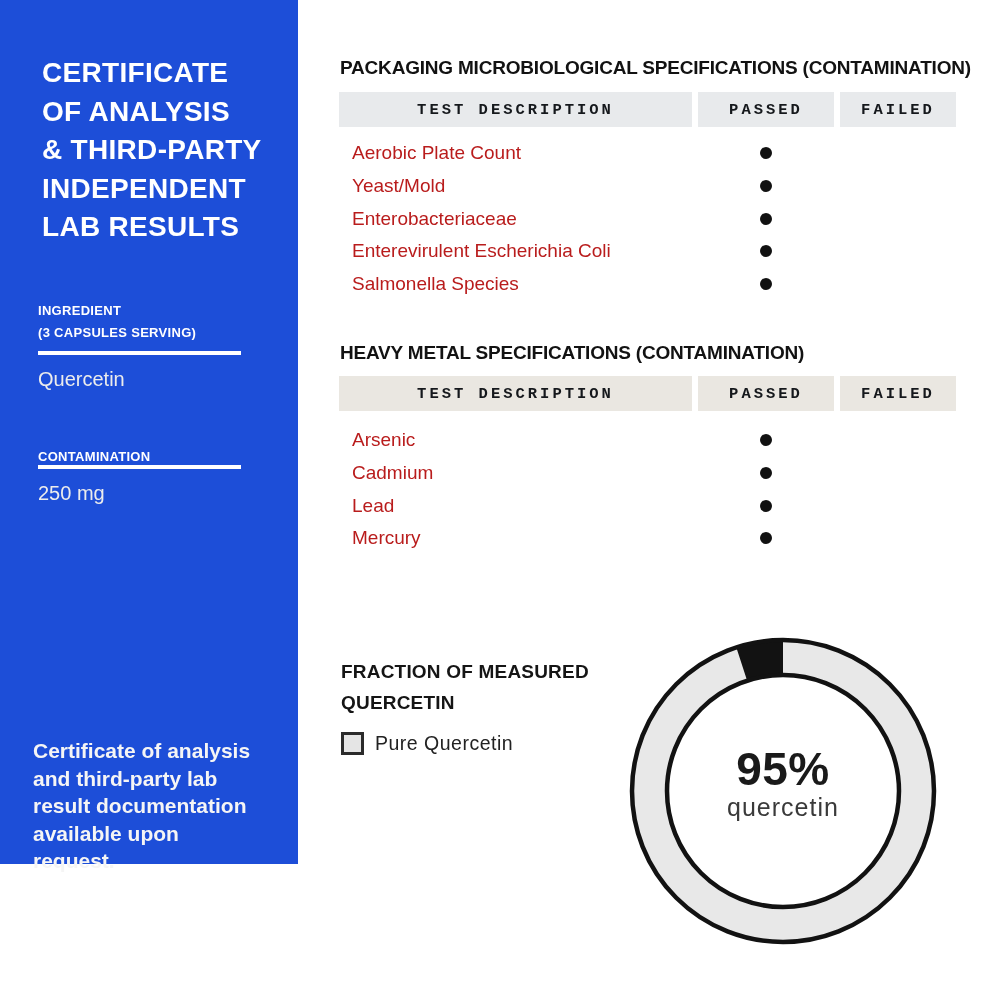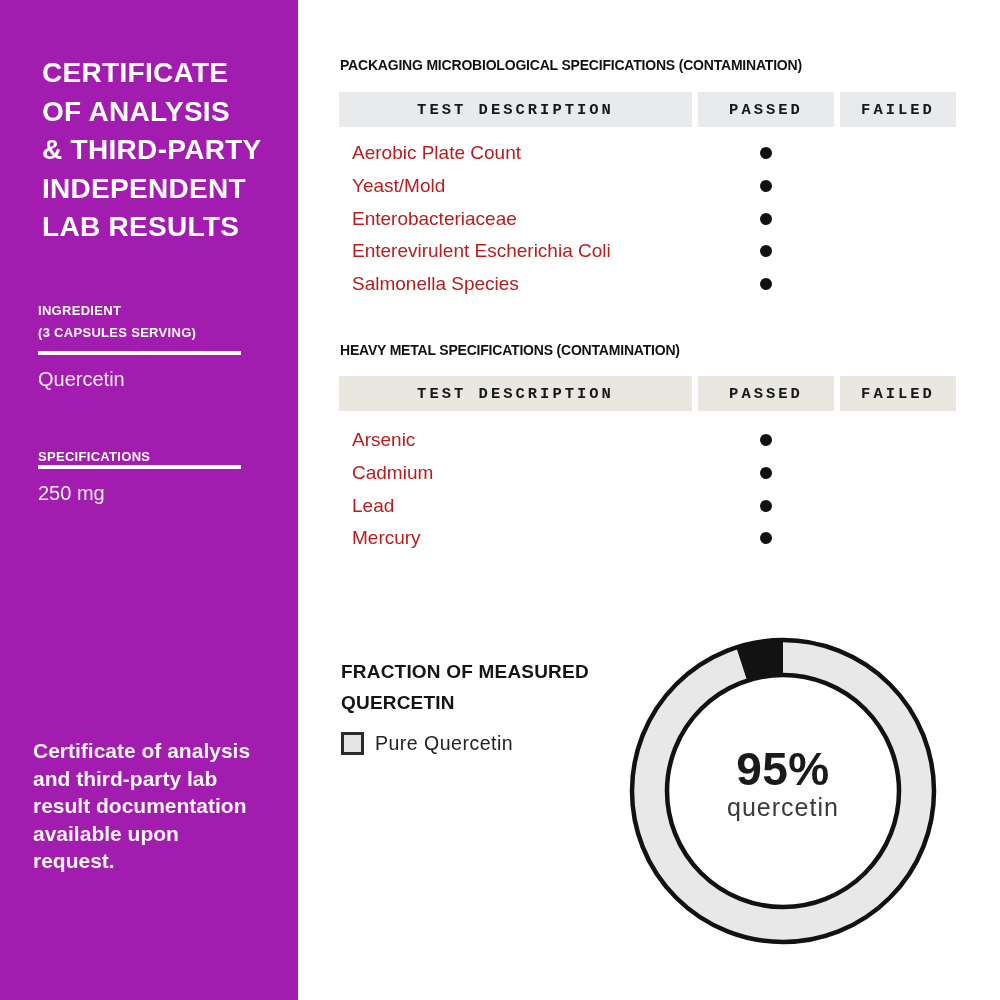--- a/index.html
+++ b/index.html
@@ -1,33 +1,33 @@
 <!DOCTYPE html>
 <html><head>
 <meta charset="utf-8">
 <style>
   * { margin:0; padding:0; box-sizing:border-box; }
   html,body { width:1000px; height:1000px; }
   body { position:relative; width:1000px; height:1000px; background:#ffffff;
          font-family:"Liberation Sans", sans-serif; overflow:hidden; }
 
   
-  .sidebar { position:absolute; left:0; top:0; width:298px; height:1000px; background:#a21caf; }
+  .sidebar { position:absolute; left:0; top:0; width:298px; height:864px; background:#1d4ed8; }
   .side-title { position:absolute; left:42px; top:54px; color:#ffffff; font-weight:bold;
                 font-size:28px; line-height:38.5px; letter-spacing:0.3px; }
   .side-label { position:absolute; left:38px; color:#ffffff; font-weight:bold;
                 font-size:13px; line-height:22px; letter-spacing:0.3px; }
   .side-bar   { position:absolute; left:38px; width:203px; height:4px; background:#ffffff; }
   .side-value { position:absolute; left:38px; color:#ececec; font-size:20px; }
   .side-footnote { position:absolute; left:33px; top:737px; color:#f5f5f5; font-weight:bold;
                    font-size:21px; line-height:27.5px; }
 
   
   .sec-title { position:absolute; left:340px; width:640px; color:#121212; font-weight:bold;
-               font-size:14px; letter-spacing:-0.2px; }
+               font-size:19px; letter-spacing:-0.2px; }
   .sec1 { top:57px; }
   .sec2 { top:342px; }
 
   
   .thead, .trow { display:grid; grid-template-columns:353px 136px 116px; column-gap:6px; }
   .thead { position:absolute; left:339px; height:31px; }
   .thead1 { top:92px; }
   .thead2 { top:376px; }
   .hcell { display:flex; align-items:center; justify-content:center; height:35px;
            font-family:"Liberation Mono", monospace; font-weight:bold; font-size:15.5px;
@@ -65,21 +65,21 @@
     <span style="display:block">LAB RESULTS</span>
   </div>
 
   <div class="side-label" style="top:300px;">
     <span style="display:block">INGREDIENT</span>
     <span style="display:block">(3 CAPSULES SERVING)</span>
   </div>
   <div class="side-bar" style="top:351px;"></div>
   <div class="side-value" style="top:368px;">Quercetin</div>
 
-  <div class="side-label" style="top:446px;">SPECIFICATIONS</div>
+  <div class="side-label" style="top:446px;">CONTAMINATION</div>
   <div class="side-bar" style="top:465px;"></div>
   <div class="side-value" style="top:482px;">250 mg</div>
 
   <div class="side-footnote">
     <span style="display:block">Certificate of analysis</span>
     <span style="display:block">and third-party lab</span>
     <span style="display:block">result documentation</span>
     <span style="display:block">available upon</span>
     <span style="display:block">request.</span>
   </div>

